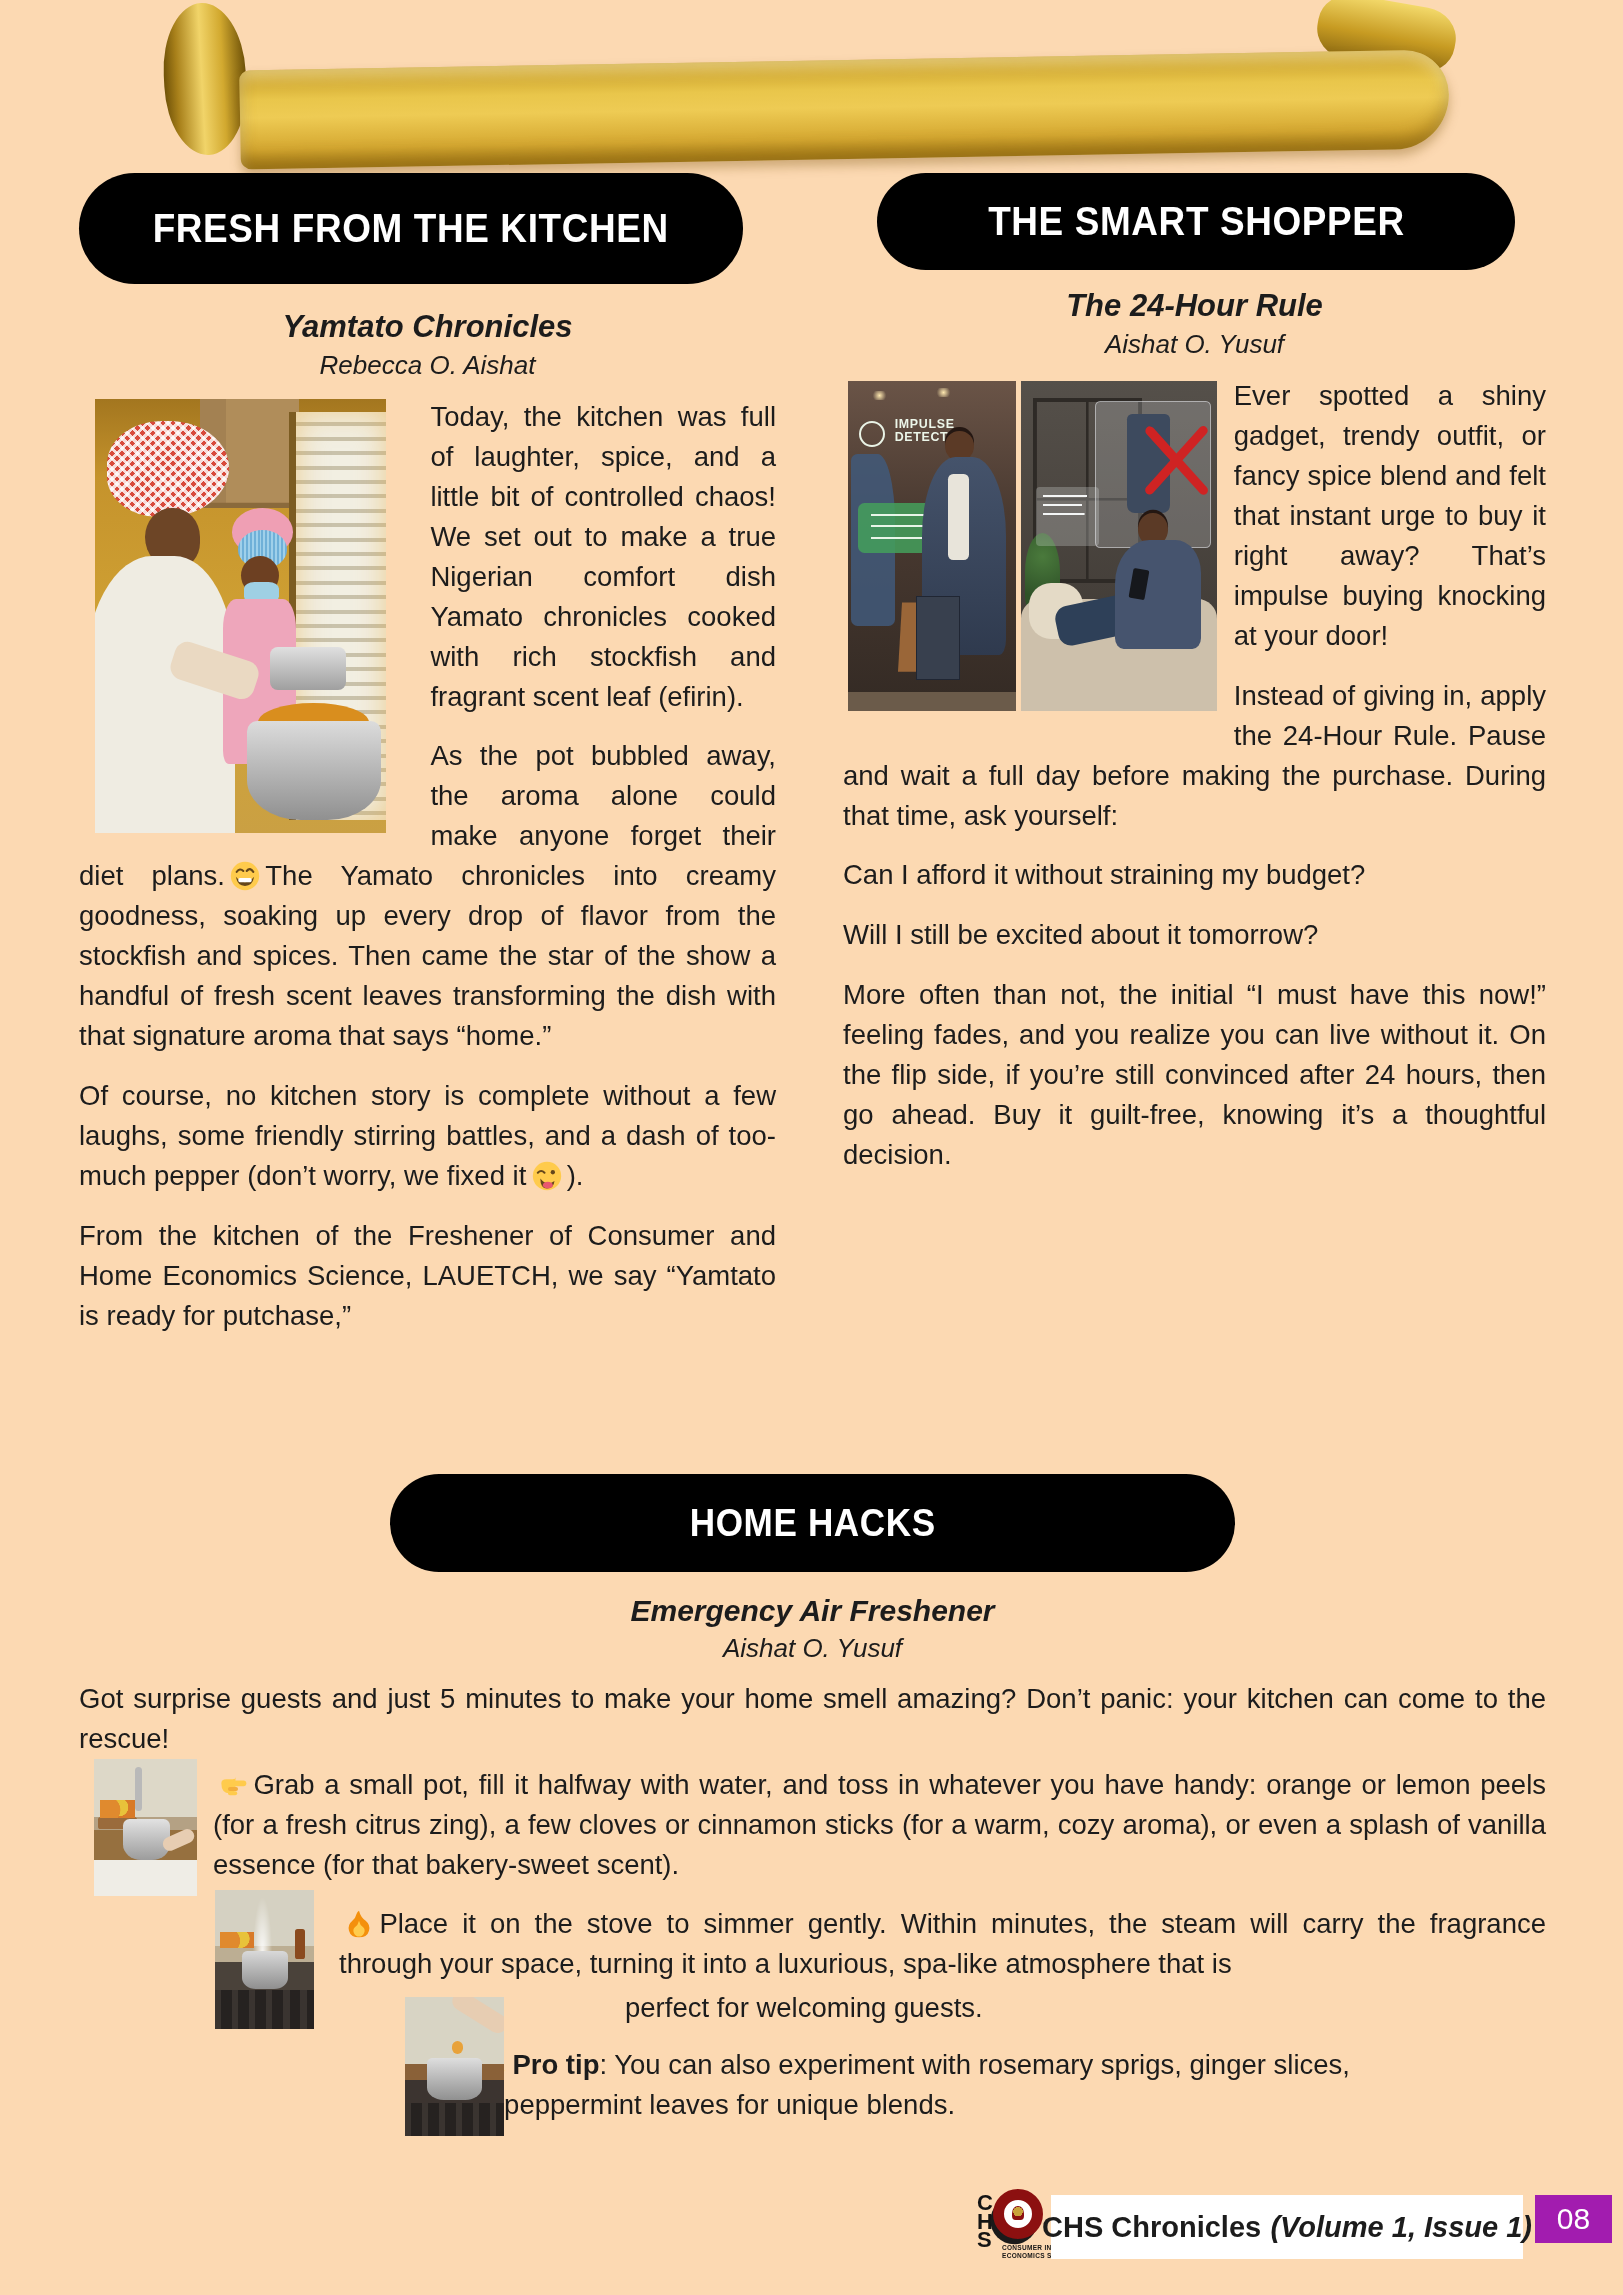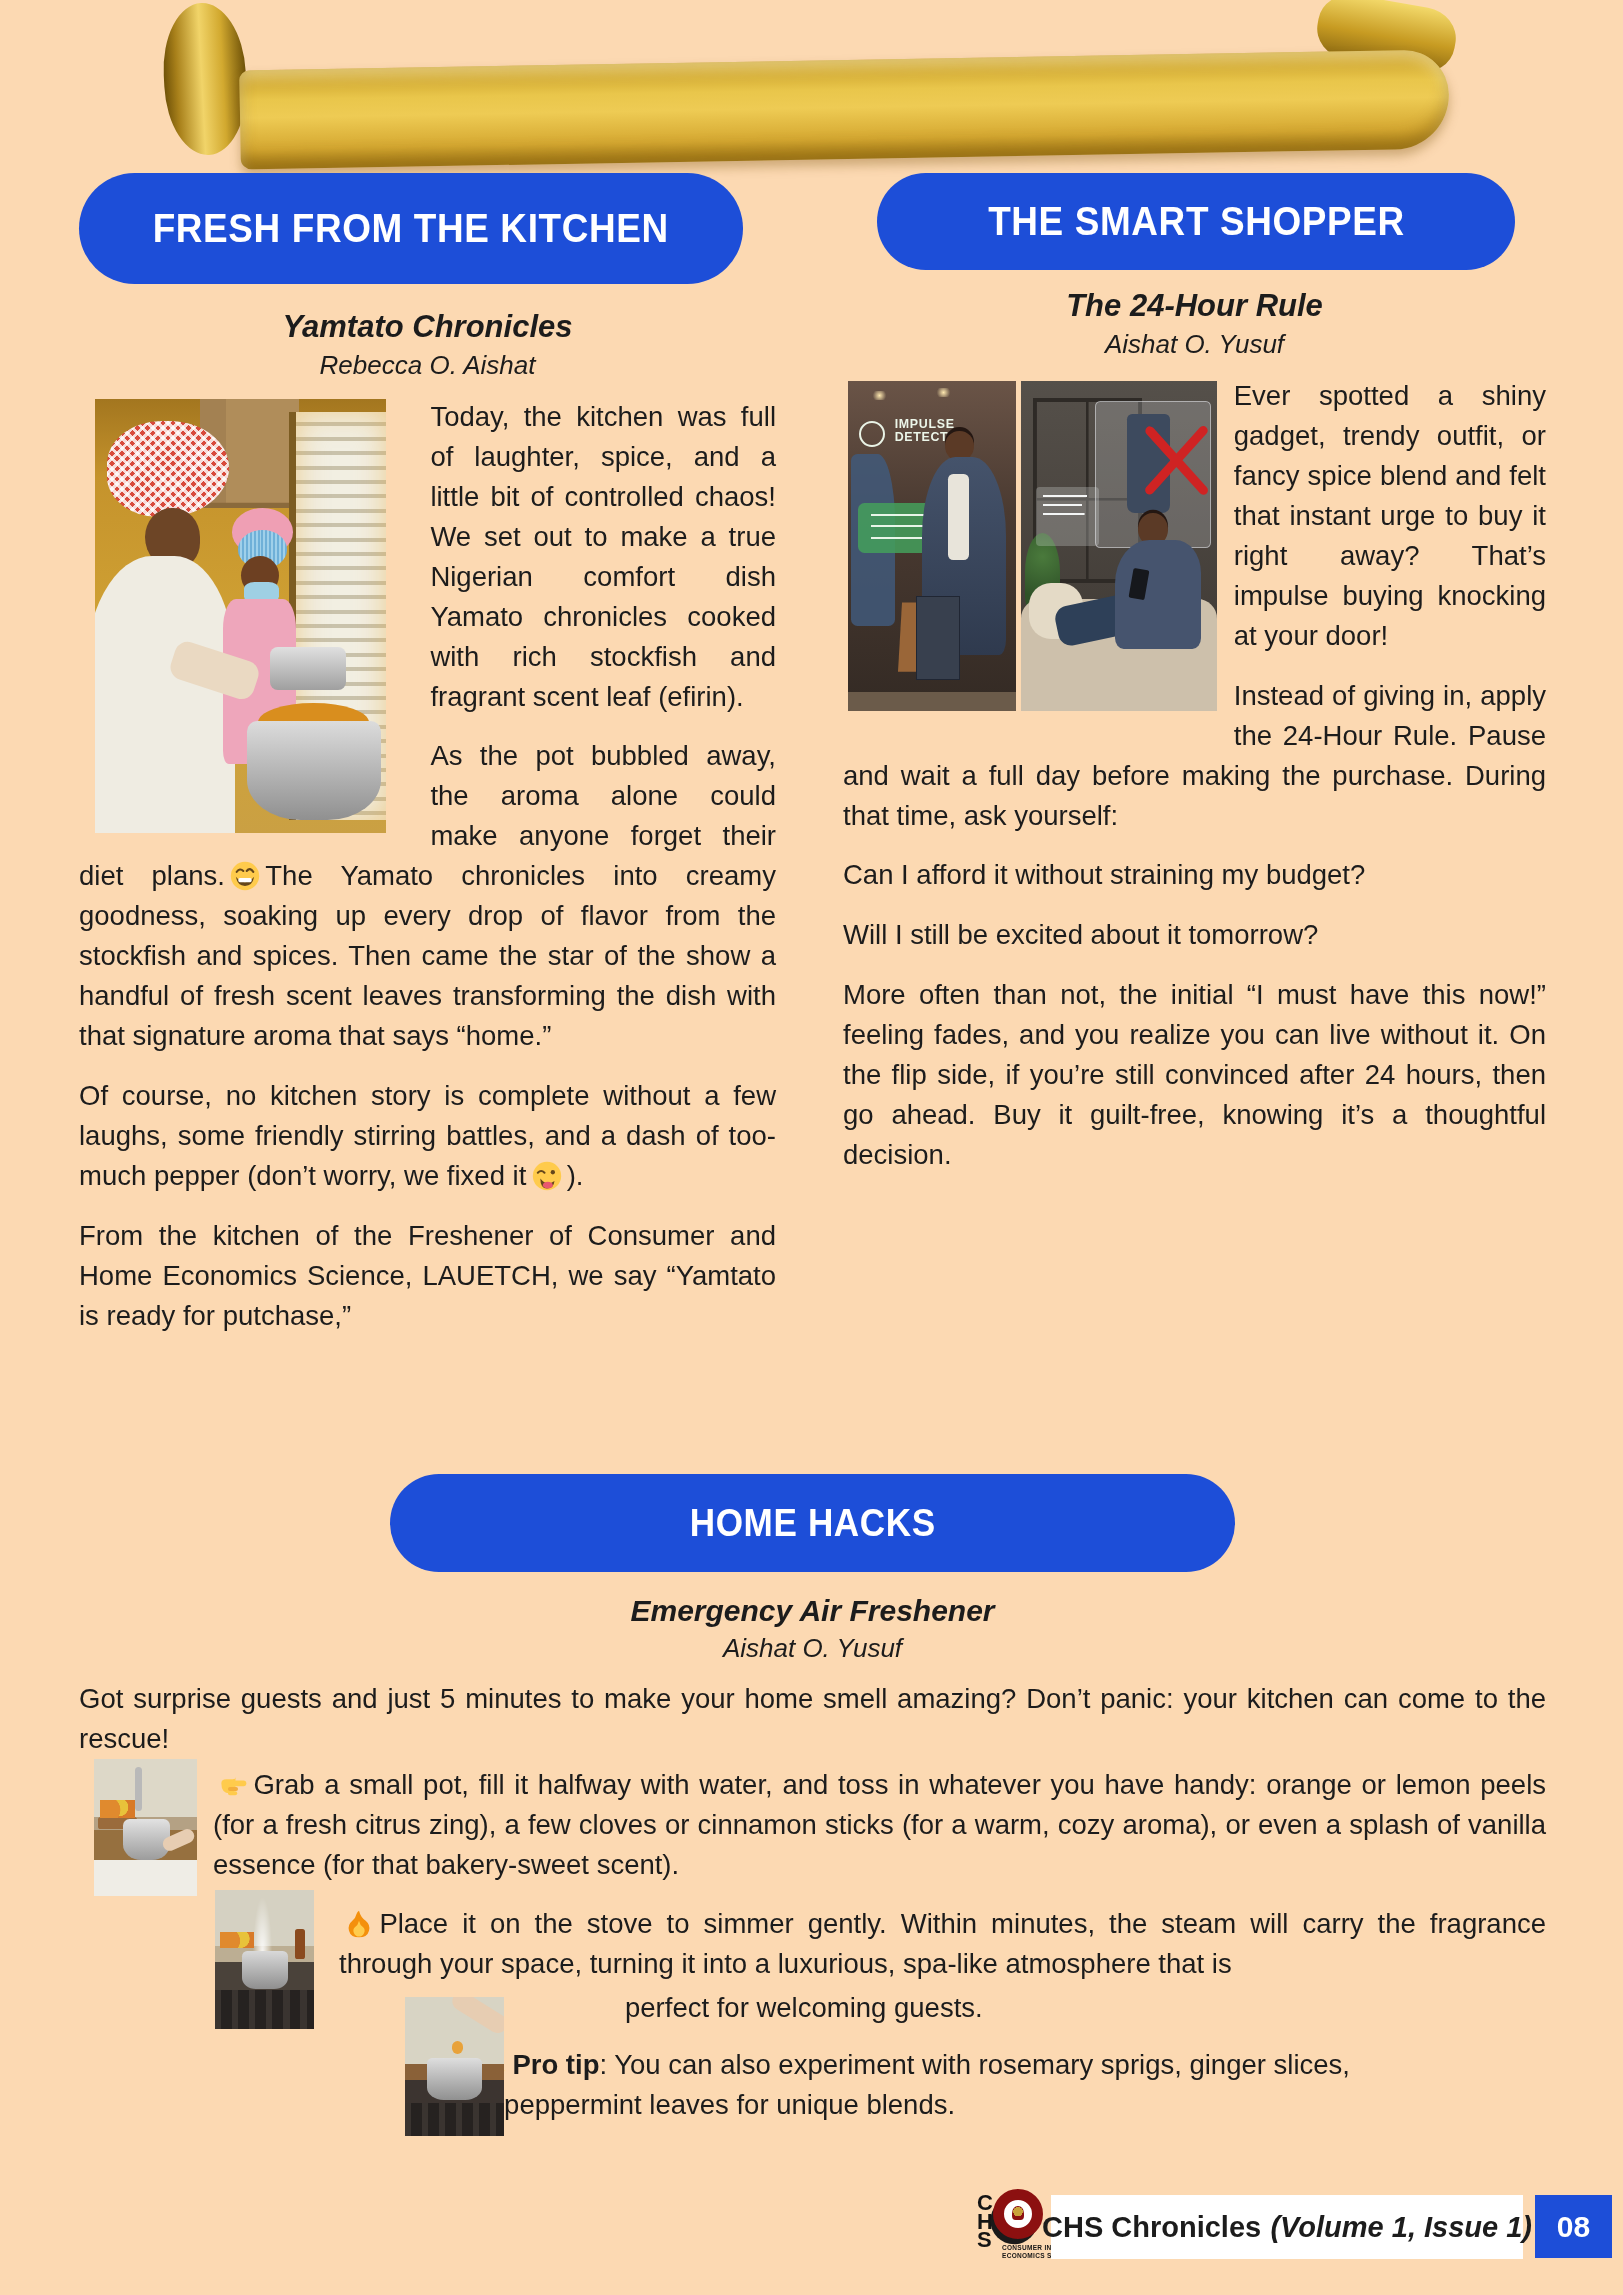--- a/index.html
+++ b/index.html
@@ -16,21 +16,21 @@
   .ribbon-band{position:absolute;left:76px;top:60px;width:1209px;height:99px;
      border-radius:13px 59px 72px 14.4px;transform:rotate(-1deg);
      background:linear-gradient(180deg,#c59a25 0%,#e9c64b 30%,#eecb54 48%,#d5a831 80%,#b1861b 100%);
      box-shadow:0 6.5px 10.5px rgba(120,80,10,.35), inset 0 -10.5px 15.7px rgba(105,70,5,.38), inset 0 7.9px 13px rgba(255,242,185,.55);}
   .banner-title{position:absolute;left:122px;top:63px;width:994px;height:97px;
      display:flex;align-items:center;justify-content:center;
      font-size:68px;font-weight:bold;letter-spacing:3.3px;color:#0a0a0a;
      -webkit-text-stroke:2.6px #0a0a0a;white-space:nowrap;}
 
   
-  .pill{background:#1d4ed8;display:flex;align-items:center;justify-content:center;color:#ffffff;}
+  .pill{background:#000000;display:flex;align-items:center;justify-content:center;color:#ffffff;}
   .pill span{display:inline-block;transform:scaleX(.9);font-weight:bold;font-size:41px;letter-spacing:0.7px;white-space:nowrap;}
   .art-title{text-align:center;font-size:31px;font-weight:bold;font-style:italic;}
   .art-author{text-align:center;font-size:26px;font-style:italic;}
 
   
   .col{position:absolute;top:173px;}
   .col-left{left:79px;width:697px;}
   .col-right{left:843px;width:703px;}
   .col-left .pill{width:664px;height:111px;border-radius:56px;}
   .col-right .pill{width:638px;height:97px;border-radius:56px;margin-left:34px;}
@@ -152,22 +152,22 @@
   .footer-logo{position:absolute;left:977px;top:2189px;width:111px;height:79px;}
   .logo-letters{position:absolute;left:0;top:5.2px;width:1ch;font-size:22px;line-height:.84;font-weight:bold;color:#141414;word-break:break-all;}
   .logo-ring{position:absolute;left:15.7px;top:0;width:50px;height:50px;border-radius:50%;
      background:#ffffff;border:11px solid #8c1010;box-sizing:border-box;box-shadow:-3.9px 6.5px 0 -1.3px #1a1a1a;}
   .logo-crest{position:absolute;left:35px;top:17px;width:11.8px;height:14.4px;background:radial-gradient(circle at 50% 40%,#c9a23a 0 45%,#8c1010 46% 100%);border-radius:50% 50% 30% 30%;}
   .logo-sub{position:absolute;left:25px;top:55px;width:92px;font-size:6.5px;font-weight:bold;line-height:1.2;color:#161616;letter-spacing:0.3px;}
   .footer-bar{position:absolute;left:1051px;top:2195px;width:472px;height:64px;background:#ffffff;
      display:flex;align-items:center;justify-content:center;font-size:29px;white-space:nowrap;}
   .footer-bar .pub{font-weight:bold;}
   .footer-bar .iss{font-weight:bold;font-style:italic;margin-left:9.2px;}
-  .footer-page{position:absolute;left:1535px;top:2195px;width:77px;height:63px;background:#1d4ed8;color:#ffffff;
-     display:flex;align-items:center;justify-content:center;font-size:30px;font-weight:bold;}
+  .footer-page{position:absolute;left:1535px;top:2195px;width:77px;height:48px;background:#a21caf;color:#ffffff;
+     display:flex;align-items:center;justify-content:center;font-size:30px;font-weight:normal;}
 </style>
 </head>
 <body>
 
 <div class="page">
 
   <div class="banner">
     <div class="ribbon-curl"></div>
     <div class="ribbon-fold-right"></div>
     <div class="ribbon-band"></div>

